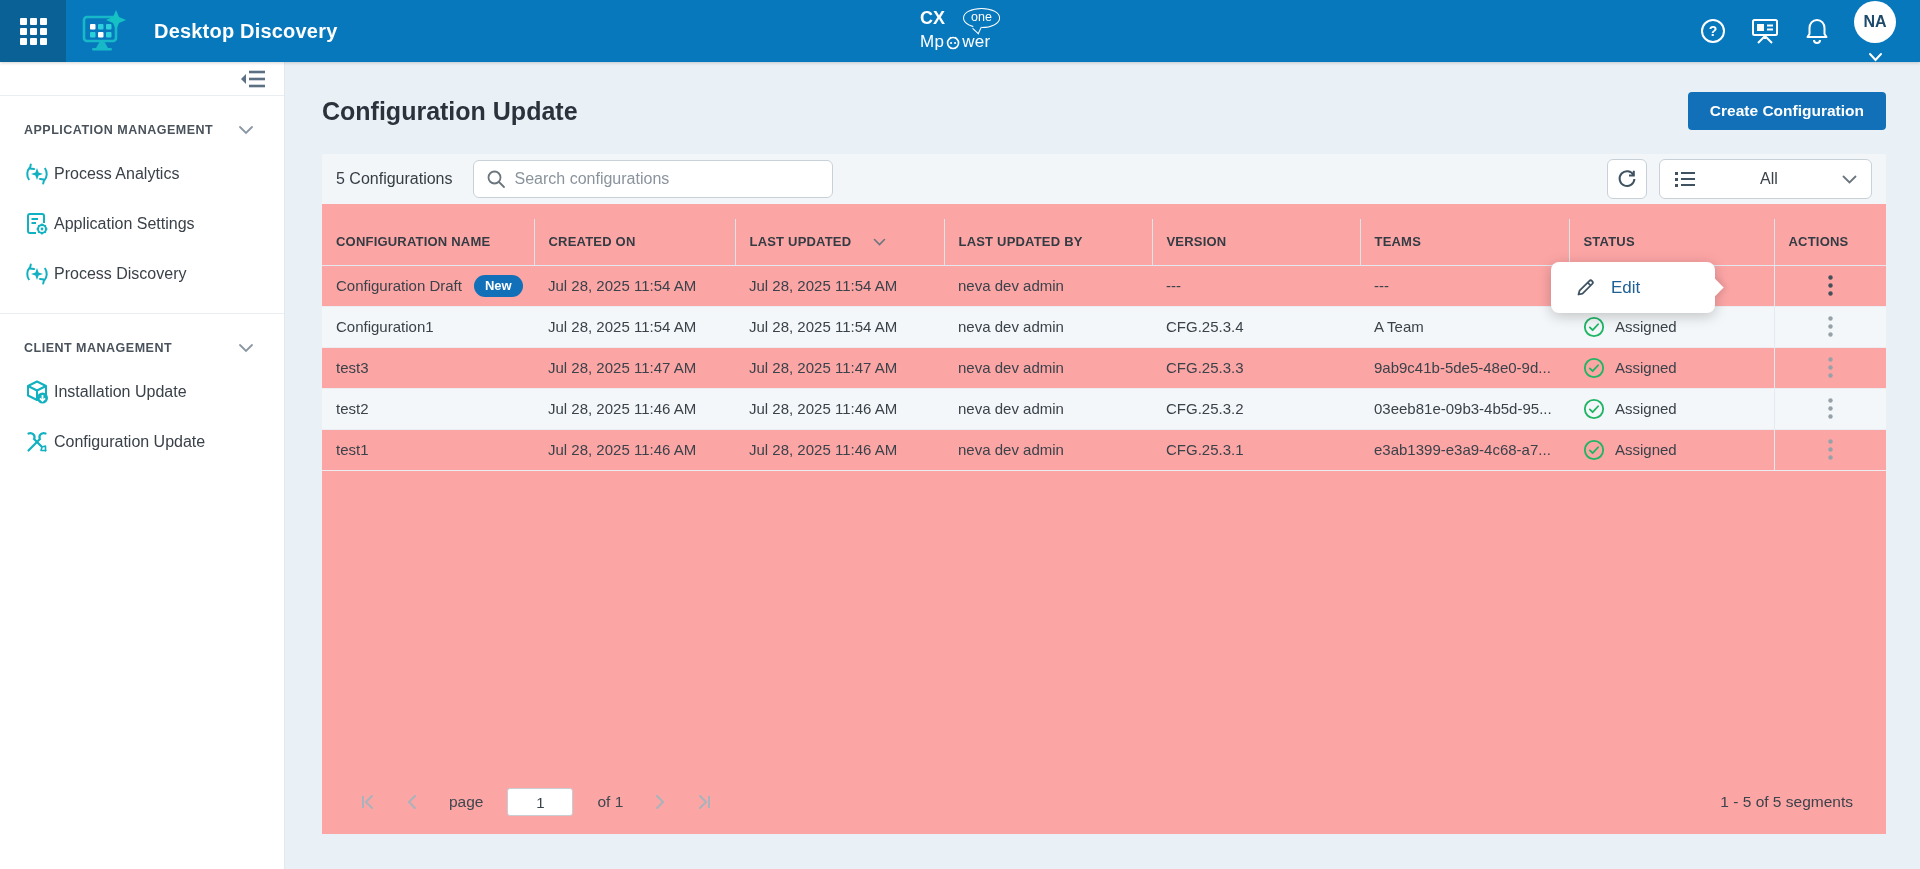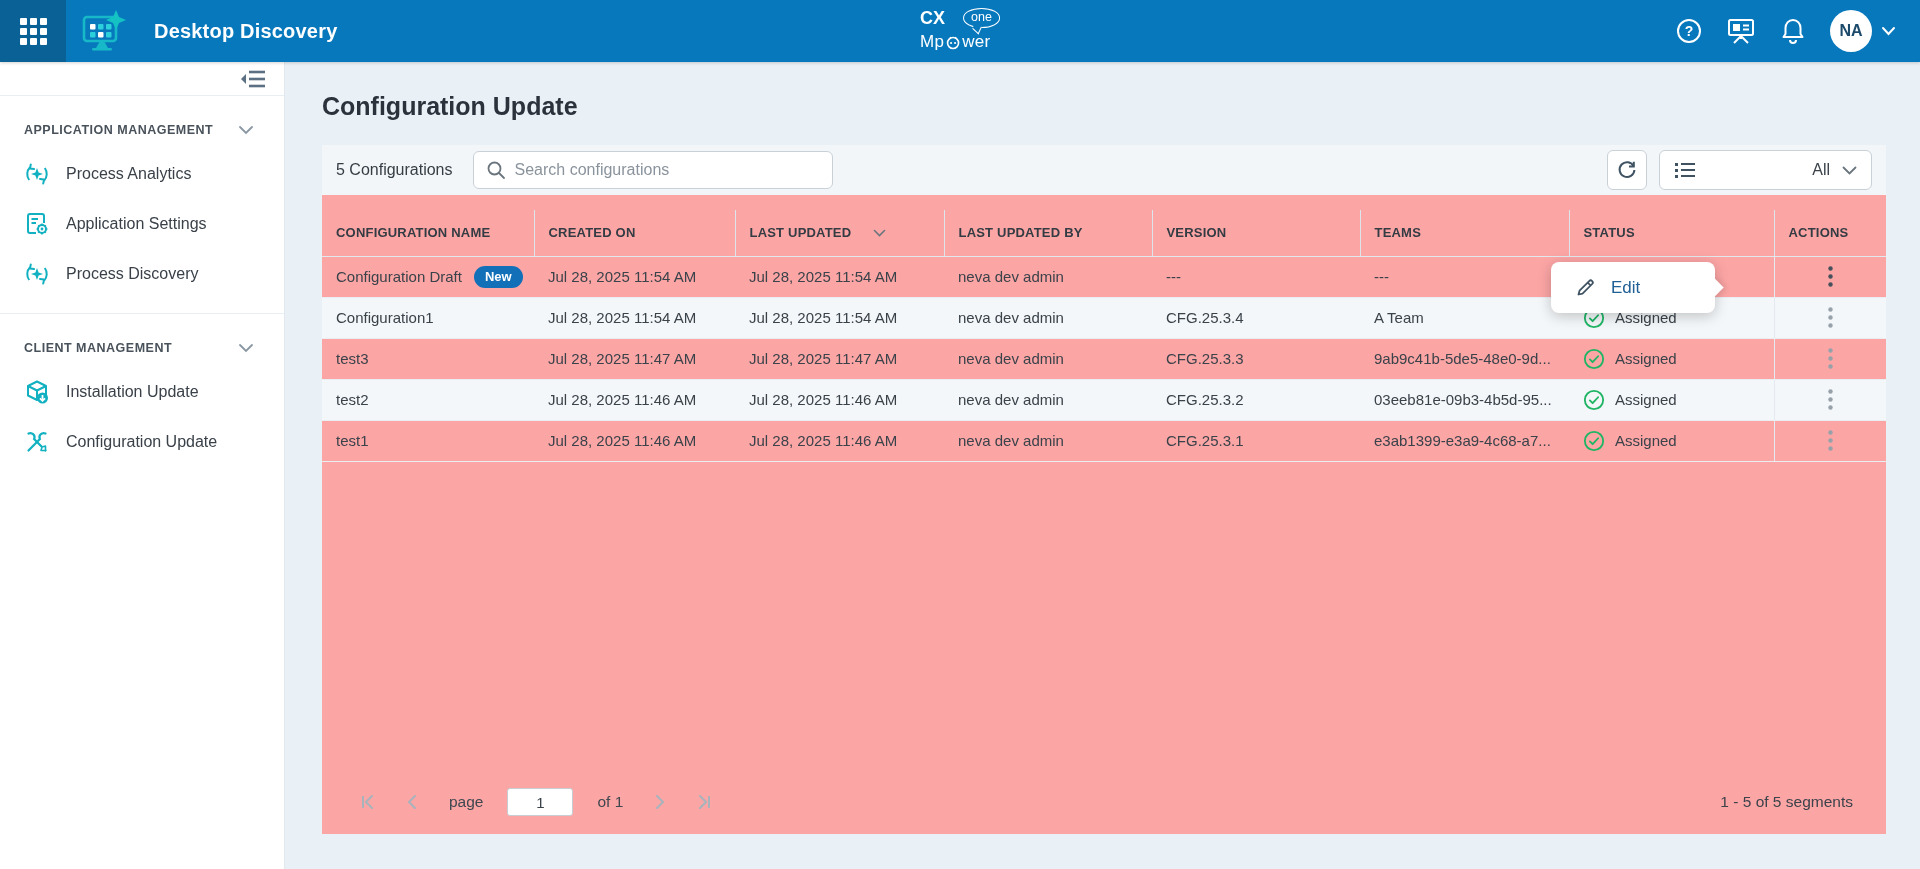--- a/index.html
+++ b/index.html
@@ -19,48 +19,48 @@
   .launcher { width:66px; height:62px; background:#0a6195; display:flex; align-items:center; justify-content:center; flex:0 0 auto; }
   .app-brand { display:flex; align-items:center; margin-left:14px; gap:28px; }
   .app-title { color:#fff; font-size:20px; font-weight:700; letter-spacing:.2px; }
   .logo { position:absolute; left:50%; transform:translateX(-50%); top:8px; color:#fff; line-height:1; }
   .logo-line1 { display:flex; align-items:center; gap:18px; font-size:18px; font-weight:700; }
   .logo-one { position:relative; font-size:12.5px; font-weight:400; border:1.5px solid #fff; border-radius:50%; padding:2px 7px 3px; }
   .logo-one::after { content:""; position:absolute; left:9px; bottom:-5px; width:7px; height:7px; border-left:1.5px solid #fff; border-bottom:1.5px solid #fff; background:#0878bd; transform:rotate(-65deg) skewX(-18deg); }
   .logo-line2 { display:flex; align-items:center; margin-top:5px; font-size:17px; font-weight:400; letter-spacing:.3px; }
   .topbar-right { margin-left:auto; display:flex; align-items:center; gap:24px; padding-right:24px; }
   .icon-btn { display:flex; align-items:center; justify-content:center; }
-  .avatar-group { display:flex; align-items:center; gap:9px; }
+  .avatar-group { display:flex; align-items:center; gap:9px;flex-direction:column; }
   .avatar { width:42px; height:42px; border-radius:50%; background:#fff; color:#1d4a6b; font-weight:700; font-size:16px; display:flex; align-items:center; justify-content:center; }
 
   
   .sidebar { position:absolute; top:62px; left:0; width:285px; bottom:0; background:#fff; border-right:1px solid #e2e8ed; }
   .sidebar-top { height:34px; display:flex; align-items:center; justify-content:flex-end; padding:0 18px; border-bottom:1px solid #e9eef2; }
   .side-section-header { display:flex; align-items:center; justify-content:space-between; padding:27px 30px 12px 24px; cursor:pointer;text-align:right; }
   .side-section-label { font-size:12.5px; font-weight:700; color:#49525b; letter-spacing:.5px; }
-  .side-item { display:flex; align-items:center; gap:16px; height:50px; padding-left:24px; cursor:pointer; width:100%; text-align:left; }
+  .side-item { display:flex; align-items:center; gap:4px; height:50px; padding-left:24px; cursor:pointer; width:100%; text-align:left; }
   .side-item-label { font-size:16px; color:#3a4149; }
   .side-divider { border-top:1px solid #e9eef2; margin-top:14px; }
 
   
   .main { position:absolute; top:62px; left:285px; right:0; bottom:0; padding:0 34px 0 37px; display:flex; flex-direction:column; }
   .page-header { display:flex; align-items:center; justify-content:space-between; padding:30px 0 24px; }
   .page-title { font-size:25px; font-weight:700; color:#2b323b; }
   .create-btn { background:#1170b8; color:#fff; font-size:15.5px; font-weight:700; padding:0 22px; height:38px; border-radius:4px; }
 
   .card { flex:1 1 auto; display:flex; flex-direction:column; background:#fca5a5; margin-bottom:35px; }
   .toolbar { height:50px; background:#f3f6f8; display:flex; align-items:center; padding:0 14px; }
   .count-label { font-size:16px; color:#353d45; }
   .search-box { margin-left:20px; width:360px; height:38px; background:#fff; border:1px solid #c9d1d8; border-radius:6px; display:flex; align-items:center; padding:0 12px; gap:9px; }
   .search-box input { border:none; outline:none; flex:1; font-size:16px; color:#3a424a; font-family:inherit; background:transparent; }
   .search-box input::placeholder { color:#8a939c; }
   .toolbar-right { margin-left:auto; display:flex; align-items:center; gap:12px; }
   .refresh-btn { width:40px; height:40px; border:1px solid #c9d1d8; border-radius:6px; background:#fff; display:flex; align-items:center; justify-content:center; }
   .filter-select { width:213px; height:40px; border:1px solid #c9d1d8; border-radius:6px; background:#fff; display:flex; align-items:center; padding:0 14px; gap:12px; cursor:pointer; }
-  .filter-value { font-size:16px; color:#3a424a; flex:1; text-align:right; }
+  .filter-value { font-size:16px; color:#3a424a; flex:1; text-align:center; }
 
   .table-wrap { margin-top:15px; }
   table { width:100%; border-collapse:collapse; table-layout:fixed; }
   thead th { height:46px; text-align:left; padding-left:14px; font-size:13px; font-weight:700; color:#333b43; letter-spacing:.2px; border-left:1px solid #dde4ea; border-bottom:1px solid #e2e8ee; white-space:nowrap; }
   thead th:first-child { border-left:none; }
   th .sort-wrap { display:flex; align-items:center; gap:22px; }
   tbody td { height:41px; padding-left:14px; font-size:15px; color:#3a424a; border-bottom:1px solid #eaeef2; white-space:nowrap; overflow:hidden; text-overflow:ellipsis; }
   tbody tr:nth-child(even) { background:#f4f7f9; }
   td.actions-cell { border-left:1px solid #e4eaef; text-align:center; padding-left:0; }
   .name-cell { display:flex; align-items:center; gap:12px; }
@@ -257,20 +257,21 @@
         <path d="M18 18 l3.5 -1 v4.5 h-4.5 Z" fill="#ffffff" stroke="#12b1c1" stroke-width="1.6" stroke-linejoin="round"></path>
       </svg>
       <span class="side-item-label">Configuration Update</span>
     </button>
   </div>
 </aside>
 
 <main class="main">
   <div class="page-header">
     <h1 class="page-title">Configuration Update</h1>
+    <button class="create-btn">Create Configuration</button>
   </div>
 
   <section class="card">
     <div class="toolbar">
       <span class="count-label">5 Configurations</span>
       <div class="search-box">
         <svg width="20" height="20" viewBox="0 0 20 20">
           <circle cx="8.5" cy="8.5" r="6" fill="none" stroke="#6b757e" stroke-width="1.8"></circle>
           <line x1="13" y1="13" x2="18" y2="18" stroke="#6b757e" stroke-width="1.8" stroke-linecap="round"></line>
         </svg>

